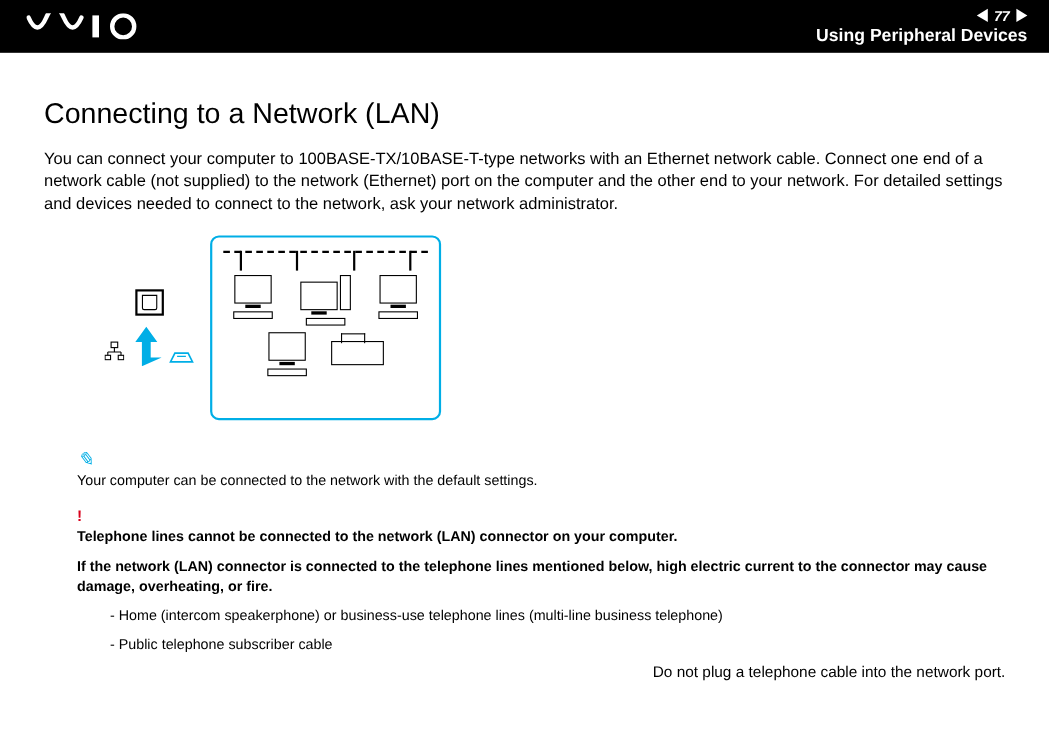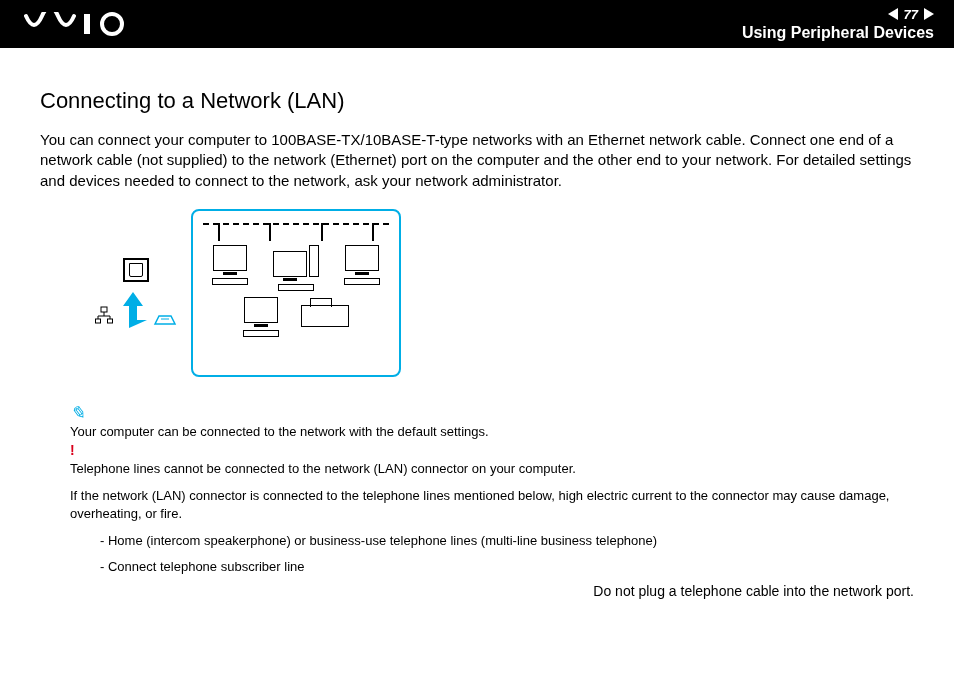--- a/index.html
+++ b/index.html
@@ -47,21 +47,21 @@
     border-top: 6px solid transparent;
     border-bottom: 6px solid transparent;
   }
   .arrow-left { border-right: 10px solid #fff; }
   .arrow-right { border-left: 10px solid #fff; }
   .content {
     padding: 40px 40px 0 40px;
   }
   h1 {
     font-weight: normal;
-    font-size: 22px;
+    font-size: 26px;
     margin-bottom: 16px;
   }
   .intro {
     font-size: 15px;
     line-height: 1.35;
     margin-bottom: 18px;
   }
   .diagram-row {
     display: flex;
     align-items: center;
@@ -166,27 +166,27 @@
     line-height: 1.35;
   }
   .pen-icon {
     color:#00aee6;
     font-size:18px;
     font-style:italic;
     font-family: "Segoe Script", cursive;
     display:inline-block;
     margin-bottom:-2px;
   }
-  .note-text { margin-bottom: 0; }
+  .note-text { margin-bottom: 14px; }
   .bang {
     color:#d9001b;
     font-weight:bold;
     font-size:14px;
   }
-  .warn-text { margin-bottom:10px; }
+  .warn-text { margin-bottom:10px;font-weight:bold; }
   .bullet { margin-bottom:8px;margin-left:30px; }
   .final-note {
     margin-left:30px;
     font-size:14px;
     margin-top:6px;
     text-align:right;
   }
 </style>
 </head>
 <body>
@@ -279,17 +279,17 @@
 
   <div class="note-block">
     <div class="pen-icon">✎</div>
     <div class="note-text">Your computer can be connected to the network with the default settings.</div>
 
     <div class="bang">!</div>
     <div class="warn-text">Telephone lines cannot be connected to the network (LAN) connector on your computer.</div>
     <div class="warn-text">If the network (LAN) connector is connected to the telephone lines mentioned below, high electric current to the connector may cause damage, overheating, or fire.</div>
 
     <div class="bullet">- Home (intercom speakerphone) or business-use telephone lines (multi-line business telephone)</div>
-    <div class="bullet">- Connect telephone subscriber line</div>
+    <div class="bullet">- Public telephone subscriber cable</div>
   </div>
 
   <p class="final-note">Do not plug a telephone cable into the network port.</p>
 </div>
 
 </body></html>

